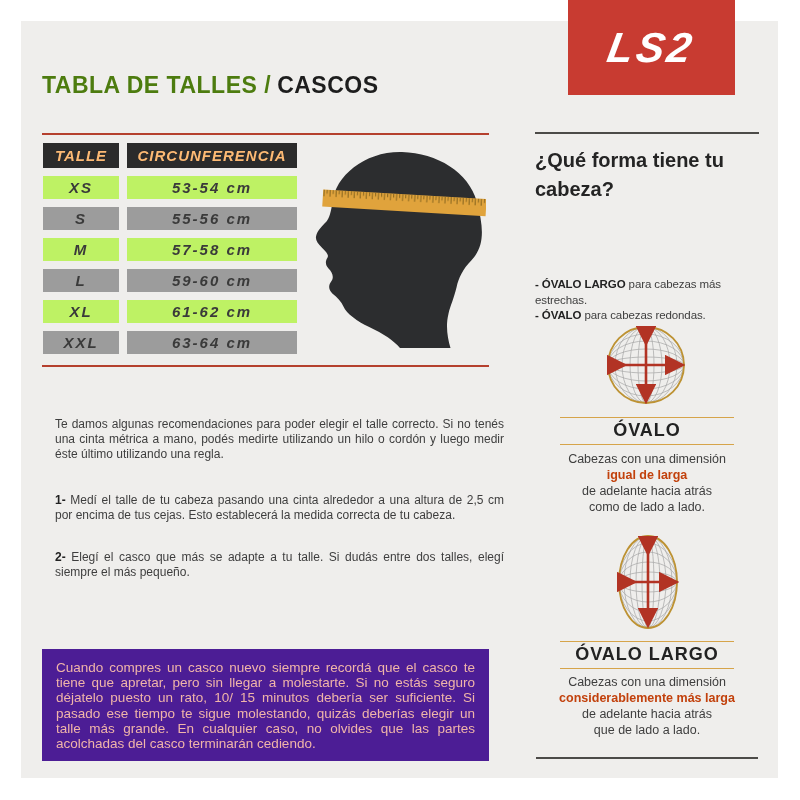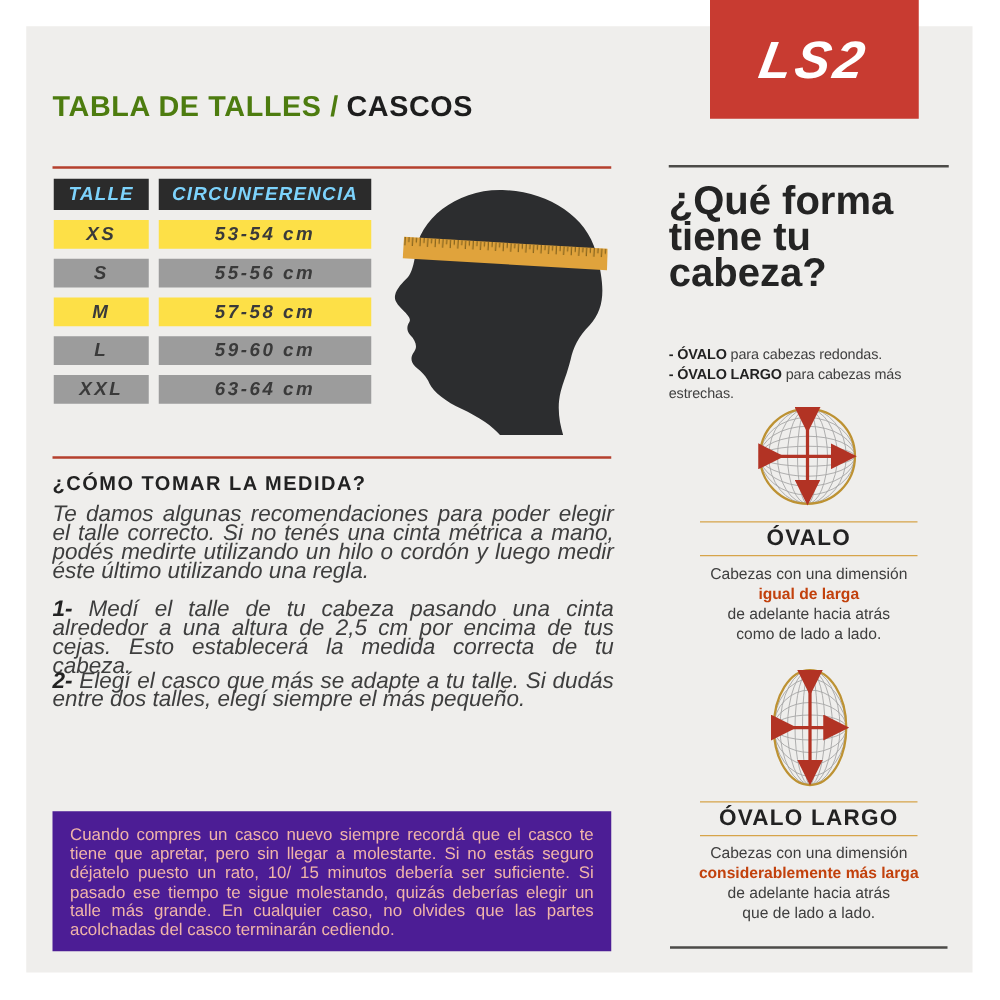--- a/index.html
+++ b/index.html
@@ -24,44 +24,44 @@
   .rule-dark{background:#4c4b48;}
   .rule-gold{background:#d6a44a;height:1px;}
 
   
   .size-table{position:absolute;left:43px;top:143px;width:254px;}
   .trow{display:flex;gap:8px;margin-bottom:8px;}
   .tcell{display:flex;align-items:center;justify-content:center;
          font-style:italic;font-weight:800;color:#3a3a3a;}
   .c1{width:76px;}
   .c2{flex:1;}
-  .thead .tcell{background:#2b2b2b;color:#7dd3fc;height:25px;font-size:15px;letter-spacing:1px;}
+  .thead .tcell{background:#2b2b2b;color:#fdba74;height:25px;font-size:15px;letter-spacing:1px;}
   .tbody-row .tcell{height:23px;font-size:15px;letter-spacing:2px;}
-  .row-light .tcell{background:#fde047;}
+  .row-light .tcell{background:#bef264;}
   .row-dark .tcell{background:#9c9c9c;}
 
   
   .head-svg{position:absolute;left:312px;top:149px;}
 
   
   .howto-heading{position:absolute;left:42px;top:379px;font-size:16px;font-weight:800;
                  letter-spacing:1.2px;color:#222222;}
-  .para{position:absolute;left:42px;width:449px;margin:0;font-size:18px;line-height:15px;
-        color:#3e3e3e;text-align:justify;font-style:italic;}
+  .para{position:absolute;left:42px;width:449px;margin:13px;font-size:12px;line-height:15px;
+        color:#3e3e3e;text-align:justify;}
   .para b{color:#222222;}
   .p-intro{top:404px;}
   .p-step1{top:480px;}
   .p-step2{top:537px;}
   .p-shells{top:582px;}
   .warn-box{position:absolute;left:42px;top:649px;width:447px;height:112px;background:#4c1d95;
             box-sizing:border-box;padding:11px 14px;overflow:hidden;}
   .warn-text{margin:0;font-size:13.5px;line-height:15.2px;color:#f0b5a9;text-align:justify;}
 
   
-  .rc-heading{position:absolute;left:535px;top:146px;width:245px;font-size:32px;line-height:29px;
+  .rc-heading{position:absolute;left:535px;top:146px;width:245px;font-size:20px;line-height:29px;
               font-weight:800;color:#242424;}
   .rc-text{position:absolute;left:535px;width:228px;margin:0;font-size:11.5px;line-height:15.5px;
            letter-spacing:-.1px;color:#3e3e3e;}
   .rc-intro{top:221px;}
   .rc-bullets{top:277px;}
   .rc-bullets .bullet{display:block;}
   .rc-bullets b{color:#222222;}
   .globe{position:absolute;}
   .mini-label{position:absolute;left:552px;width:190px;text-align:center;font-size:18px;
               font-weight:800;letter-spacing:1px;color:#222222;}
@@ -103,20 +103,24 @@
       <div class="tcell c2">55-56 cm</div>
     </div>
     <div class="trow tbody-row row-light">
       <div class="tcell c1">M</div>
       <div class="tcell c2">57-58 cm</div>
     </div>
     <div class="trow tbody-row row-dark">
       <div class="tcell c1">L</div>
       <div class="tcell c2">59-60 cm</div>
     </div>
+    <div class="trow tbody-row row-light">
+      <div class="tcell c1">XL</div>
+      <div class="tcell c2">61-62 cm</div>
+    </div>
     <div class="trow tbody-row row-dark">
       <div class="tcell c1">XXL</div>
       <div class="tcell c2">63-64 cm</div>
     </div>
   </div>
 
   <svg class="head-svg" width="174" height="202" viewBox="0 0 170 200">
     <defs>
       <pattern id="ticks" width="6" height="17" patternUnits="userSpaceOnUse">
         <line x1="1" y1="0" x2="1" y2="7" stroke="#8a671f" stroke-width="1"></line>
@@ -128,44 +132,43 @@
       L86,197 C80,190 70,183 55,176 C44,171 33,163 30,156 C28,151 24,147 19,143
       C15,139 15,135 18,131 C21,127 19,122 15,118 C12,115 12,111 14,108
       C16,105 13,102 9,98 C4,93 2,90 3,86 C4,81 9,76 13,72
       C16,69 18,61 19,53 C22,26 52,2 88,3 Z" fill="#2c2d2f"></path>
     <g transform="translate(10,40) rotate(3.4)">
       <rect x="0" y="0" width="162" height="17" fill="#e0a33c"></rect>
       <rect x="0" y="0" width="162" height="7" fill="url(#ticks)"></rect>
     </g>
   </svg>
 
-  <div class="howto-heading">¿CÓMO TOMAR LA MEDIDA?</div>
   <p class="para p-intro">Te damos algunas recomendaciones para poder elegir el talle correcto. Si no tenés una cinta métrica a mano, podés medirte utilizando un hilo o cordón y luego medir éste último utilizando una regla.</p>
   <p class="para p-step1">
     <b>1-</b>
     <span>Medí el talle de tu cabeza pasando una cinta alrededor a una altura de 2,5 cm por encima de tus cejas. Esto establecerá la medida correcta de tu cabeza.</span>
   </p>
   <p class="para p-step2">
     <b>2-</b>
     <span>Elegí el casco que más se adapte a tu talle. Si dudás entre dos talles, elegí siempre el más pequeño.</span>
   </p>
 
   <div class="warn-box">
     <p class="warn-text">Cuando compres un casco nuevo siempre recordá que el casco te tiene que apretar, pero sin llegar a molestarte. Si no estás seguro déjatelo puesto un rato, 10/ 15 minutos debería ser suficiente. Si pasado ese tiempo te sigue molestando, quizás deberías elegir un talle más grande. En cualquier caso, no olvides que las partes acolchadas del casco terminarán cediendo.</p>
   </div>
 
   <div class="rc-heading">¿Qué forma tiene tu cabeza?</div>
   <div class="rc-text rc-bullets">
     <span class="bullet">
+      <b>- ÓVALO LARGO</b>
+      <span>para cabezas más estrechas.</span>
+    </span>
+    <span class="bullet">
       <b>- ÓVALO</b>
       <span>para cabezas redondas.</span>
-    </span>
-    <span class="bullet">
-      <b>- ÓVALO LARGO</b>
-      <span>para cabezas más estrechas.</span>
     </span>
   </div>
 
   <svg class="globe" style="left:602px;top:322px;" width="88" height="86" viewBox="-44 -43 88 86">
     <defs>
       <marker id="ah1" markerWidth="8" markerHeight="8" refX="4" refY="4" orient="auto">
         <path d="M0,0 L8,4 L0,8 Z" fill="#b23324"></path>
       </marker>
     </defs>
     <g stroke="#a5a5a5" stroke-width="0.7" fill="none">

